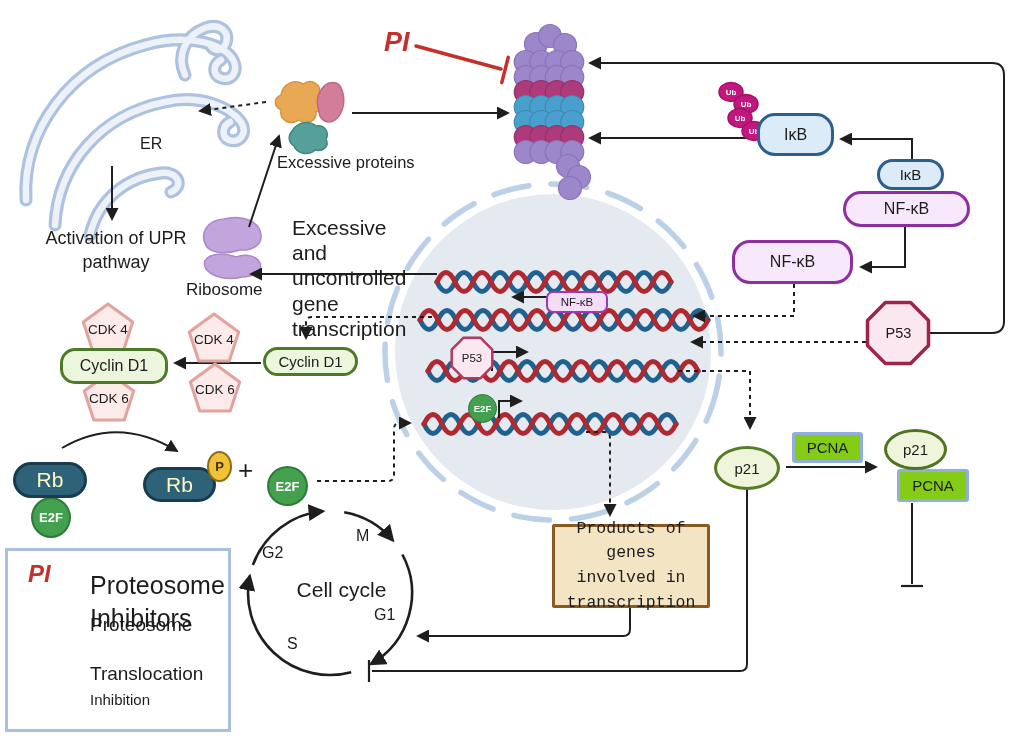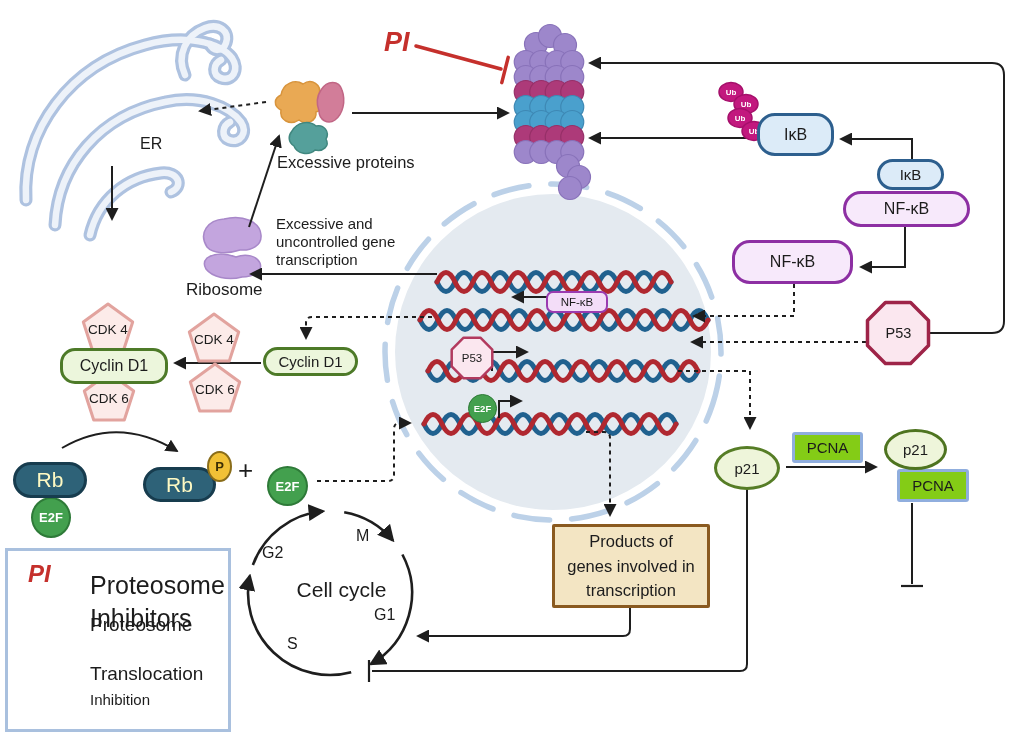--- a/index.html
+++ b/index.html
@@ -212,22 +212,23 @@
 
   <g fill="none" stroke="#1e1e1e">
     <path d="M 16 671 H 58" stroke-width="2.6" stroke-dasharray="6 5" marker-end="url(#ah)"></path>
     <path d="M 16 700 H 54" stroke-width="2"></path>
     <path d="M 56 693 V 707" stroke-width="2"></path>
   </g>
 </svg>
 
 <div class="lbl red-text" style="left:384px;top:26px;font-size:27px;">PI</div>
 <div class="lbl" style="left:140px;top:134px;font-size:16px;">ER</div>
+<div class="lbl ctr" style="left:25px;top:226px;width:182px;font-size:18px;line-height:1.35;">Activation of UPR pathway</div>
 <div class="lbl" style="left:277px;top:152px;font-size:16.5px;">Excessive proteins</div>
-<div class="lbl" style="left:276px;top:215px;width:134px;font-size:15px;line-height:1.2;">Excessive and uncontrolled gene transcription</div>
+<div class="lbl" style="left:292px;top:215px;width:134px;font-size:21px;line-height:1.2;">Excessive and uncontrolled gene transcription</div>
 <div class="lbl" style="left:186px;top:279px;font-size:17px;">Ribosome</div>
 
 <div class="box blue-box" style="left:757px;top:113px;width:77px;height:43px;">
       <span>IκB</span>
     </div>
 <div class="box blue-box" style="left:877px;top:159px;width:67px;height:31px;font-size:15px;">
       <span>IκB</span>
     </div>
 <div class="box purple-box" style="left:843px;top:191px;width:127px;height:36px;">
       <span>NF-κB</span>
@@ -277,21 +278,21 @@
       <span>E2F</span>
     </div>
 
 <div class="lbl" style="left:294px;top:577px;width:95px;font-size:21px;text-align:center;">Cell cycle</div>
 <div class="lbl" style="left:262px;top:543px;font-size:16px;text-align:center;">G2</div>
 <div class="lbl" style="left:356px;top:526px;font-size:16px;">M</div>
 <div class="lbl" style="left:374px;top:605px;font-size:16px;">G1</div>
 <div class="lbl" style="left:287px;top:634px;font-size:16px;">S</div>
 
 <div class="box" style="left:552px;top:524px;width:158px;height:84px;background:#f3e5c3;border:3.5px solid #8a5a20;border-radius:2px;">
-  <div class="ctr" style="width:130px;font-size:16.5px;line-height:1.5;">Products of genes involved in transcription</div>
+  <div class="ctr" style="width:130px;font-size:16.5px;line-height:1.5;font-family:Liberation Mono, monospace;">Products of genes involved in transcription</div>
 </div>
 
 <div class="box" style="left:714px;top:446px;width:66px;height:44px;border-radius:50%;background:#eef5da;border:3px solid #567d26;font-size:15px;">
       <span>p21</span>
     </div>
 <div class="box pcna-box" style="left:792px;top:432px;width:71px;height:31px;">
       <span>PCNA</span>
     </div>
 <div class="box pcna-box" style="left:897px;top:469px;width:72px;height:33px;">
       <span>PCNA</span>

